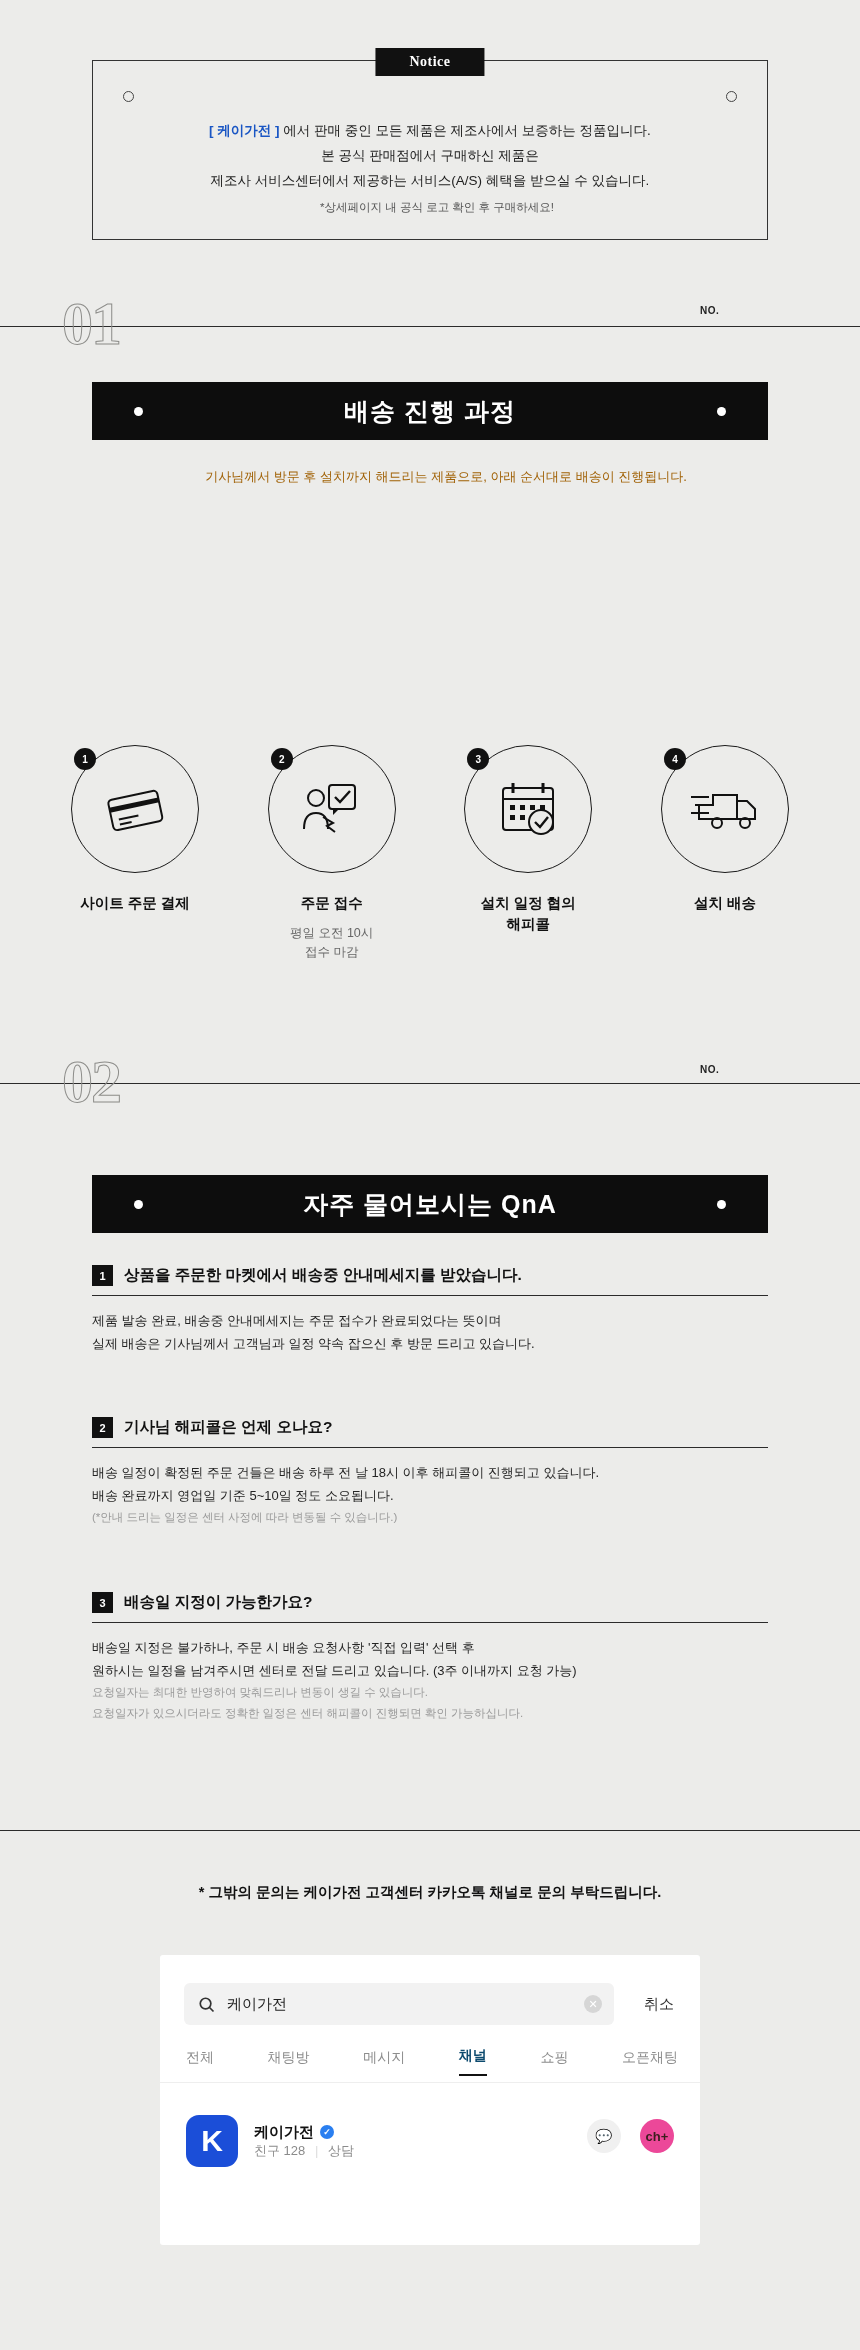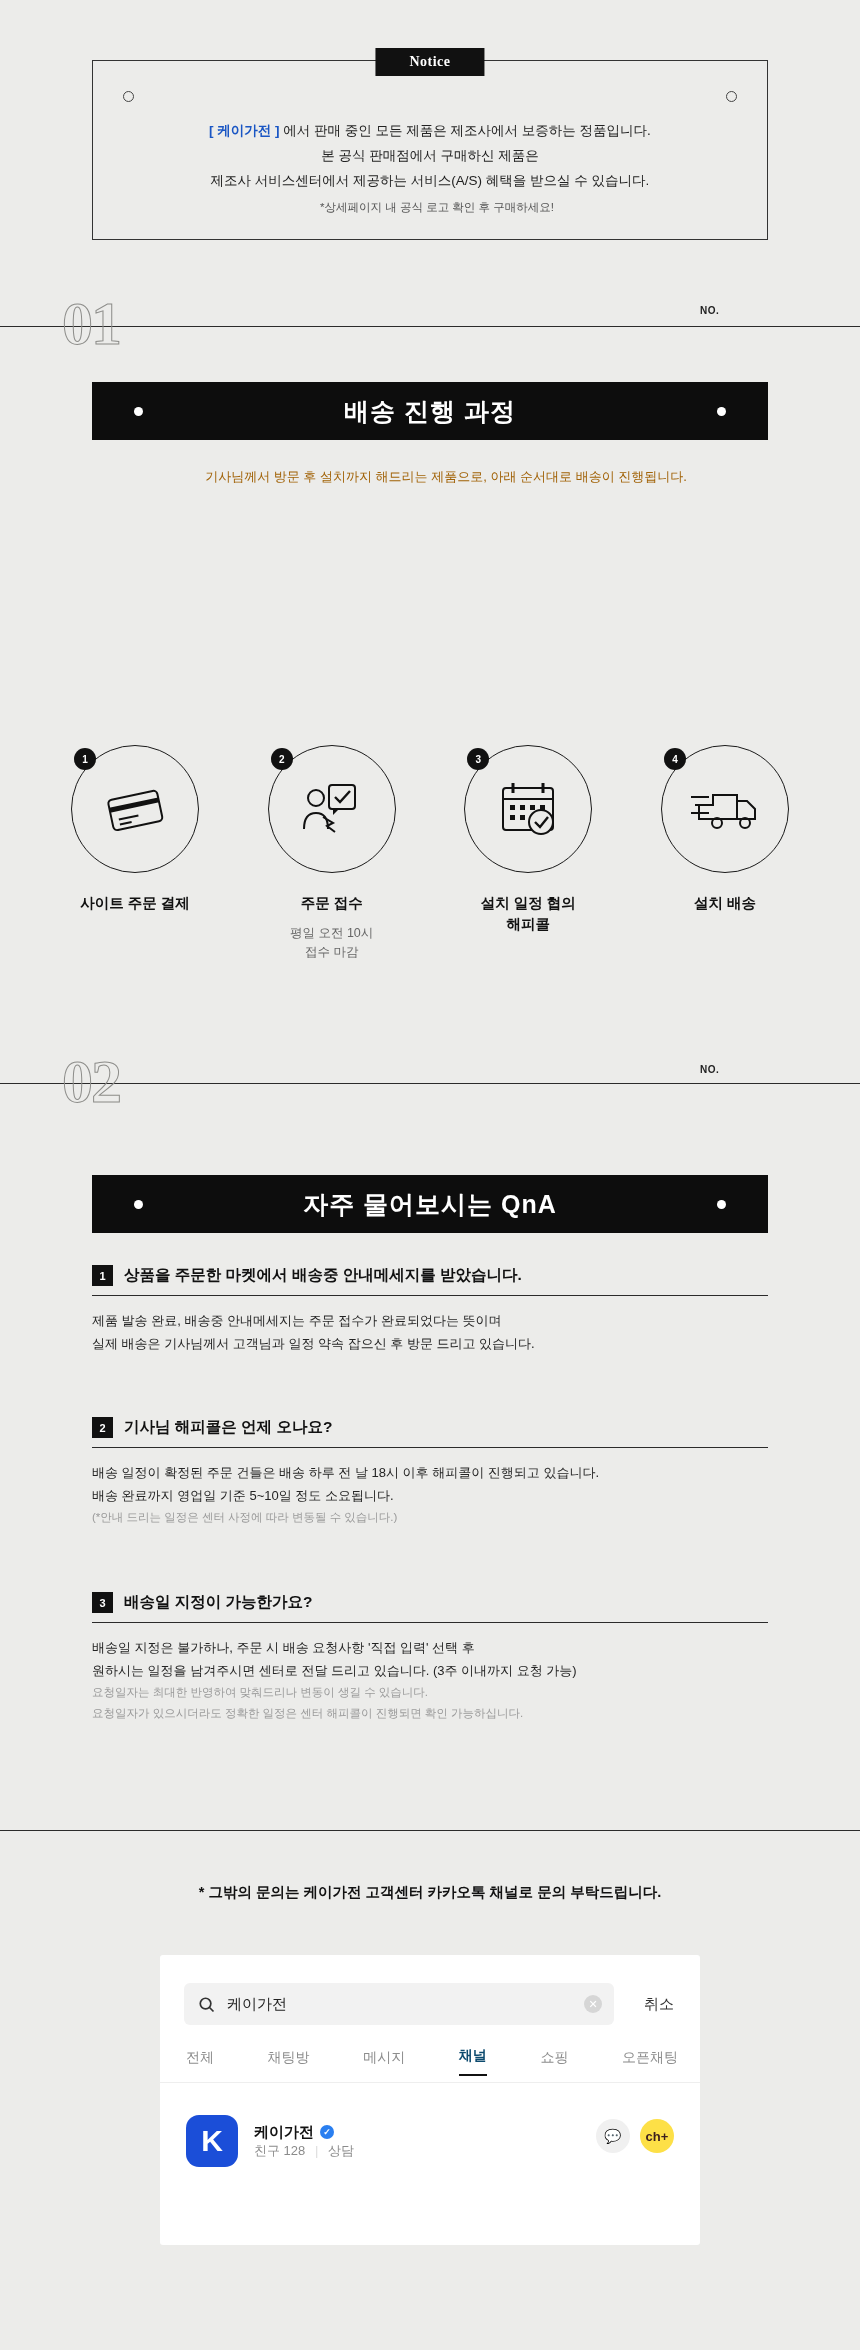--- a/index.html
+++ b/index.html
@@ -362,21 +362,21 @@
   }
   .k-act {
     width: 34px; height: 34px;
     border-radius: 50%;
     display: flex;
     align-items: center;
     justify-content: center;
     font-size: 14px;
   }
   .k-act.gray { background: #f0f0f0; color: #333; }
-  .k-act.yellow { background: #fde047; color: #3c1e1e; font-size: 13px; font-weight: bold;}
+  .k-act.yellow { background: #ec4899; color: #3c1e1e; font-size: 13px; font-weight: bold; margin-left: 9px;}
 </style>
 </head>
 <body>
 
 <div class="notice-wrap">
   <div class="notice-box"></div>
   <div class="notice-tab">Notice</div>
   <div class="notice-hole left"></div>
   <div class="notice-hole right"></div>
   <div class="notice-lines">

